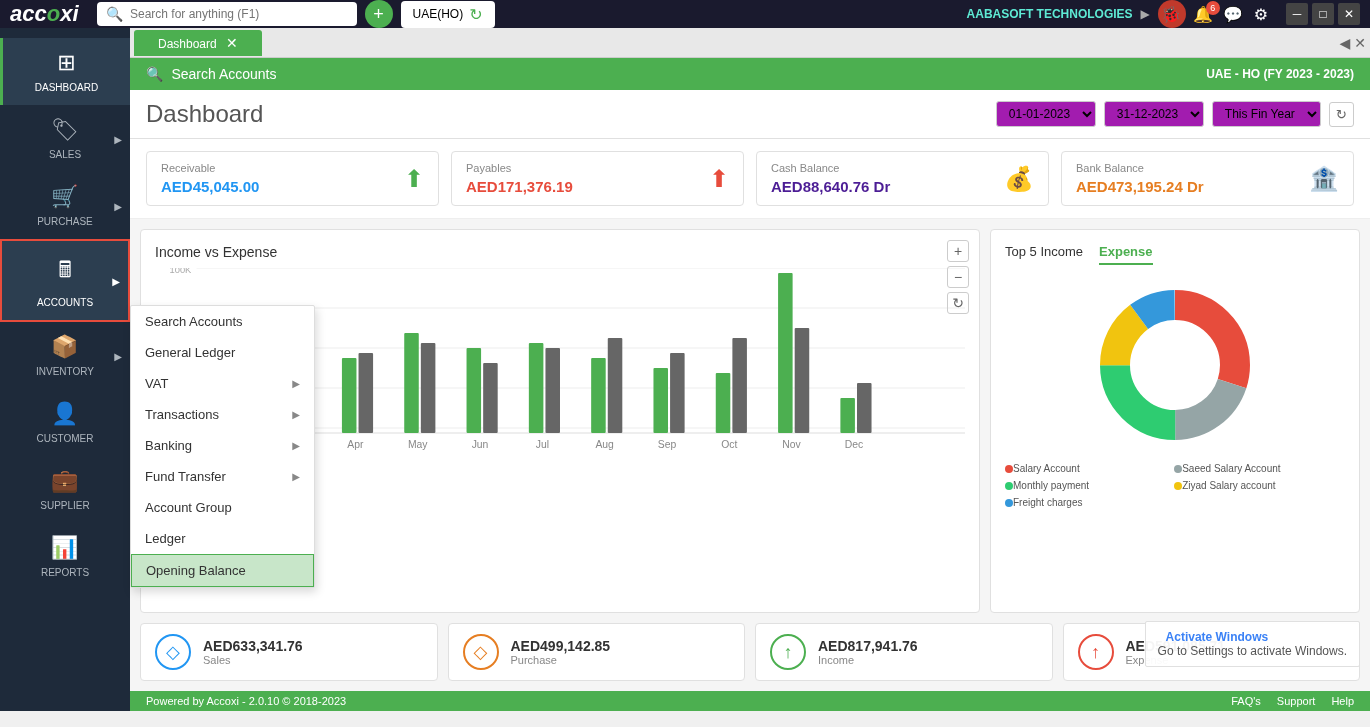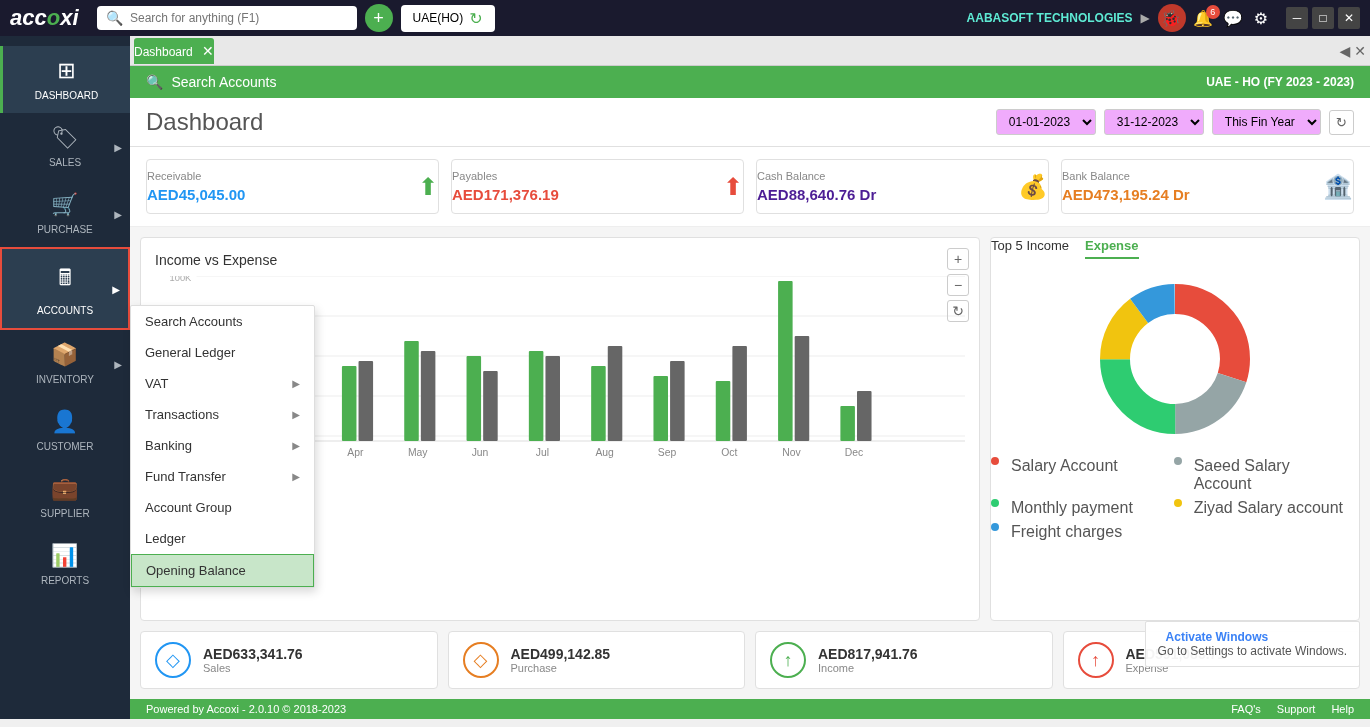--- a/index.html
+++ b/index.html
@@ -1,19 +1,19 @@
 <!DOCTYPE html>
 <html><head>
   <meta charset="utf-8">
   <style>
     * { margin: 0; padding: 0; box-sizing: border-box; }
     body { font-family: 'Segoe UI', Arial, sans-serif; font-size: 13px; background: #f0f0f0; width: 1370px; height: 727px; overflow: hidden; }
 
     
-    .topbar { display: flex; align-items: center; background: #1a1a2e; height: 36px; padding: 0 10px; gap: 8px; }
+    .topbar { display: flex; align-items: center; background: #1a1a2e; height: 28px; padding: 0 10px; gap: 8px; }
     .logo { color: white; font-size: 22px; font-weight: bold; font-style: italic; margin-right: 10px; }
     .logo span { color: #4caf50; }
     .search-bar { display: flex; align-items: center; background: white; border-radius: 4px; padding: 4px 10px; flex: 0 0 260px; gap: 6px; }
     .search-bar input { border: none; outline: none; font-size: 12px; width: 200px; }
     .search-icon-top { color: #888; font-size: 14px; }
     .add-btn { background: #4caf50; color: white; border: none; border-radius: 50%; width: 28px; height: 28px; font-size: 18px; cursor: pointer; display: flex; align-items: center; justify-content: center; }
     .company-selector { display: flex; align-items: center; background: white; border-radius: 4px; padding: 4px 12px; gap: 6px; font-size: 12px; }
     .refresh-icon { color: #4caf50; font-size: 16px; cursor: pointer; }
     .spacer { flex: 1; }
     .company-name { color: #5eead4; font-size: 12px; font-weight: bold; cursor: pointer; }
@@ -35,40 +35,40 @@
     .sidebar-item.highlighted { border: 2px solid #e74c3c; background: #2c3e50; color: white; }
     .sidebar-icon { font-size: 22px; }
     .sidebar-arrow { position: absolute; right: 8px; top: 50%; transform: translateY(-50%); font-size: 10px; }
     .sidebar-label { font-size: 10px; text-align: center; }
 
     
     .content-area { flex: 1; display: flex; flex-direction: column; overflow: hidden; background: #f5f5f5; }
 
     
     .tab-bar { background: #e8e8e8; display: flex; align-items: center; border-bottom: 1px solid #ccc; padding: 0 4px; height: 30px; }
-    .tab { background: #4caf50; color: white; padding: 5px 0; font-size: 12px; border-radius: 3px 3px 0 0; cursor: pointer; }
+    .tab { background: #4caf50; color: white; padding: 5px 24px; font-size: 12px; border-radius: 3px 3px 0 0; cursor: pointer; }
     .tab-close { margin-left: 6px; cursor: pointer; font-size: 14px; color: white; }
     .tab-controls { margin-left: auto; display: flex; gap: 4px; }
     .tab-ctrl-btn { background: none; border: none; font-size: 14px; cursor: pointer; color: #666; }
 
     
     .search-accounts-bar { background: #4caf50; display: flex; align-items: center; padding: 8px 16px; color: white; font-size: 14px; gap: 8px; justify-content: space-between; }
     .search-accounts-left { display: flex; align-items: center; gap: 8px; }
     .company-info { color: white; font-size: 12px; font-weight: bold; }
 
     
     .dash-header { display: flex; align-items: center; padding: 10px 16px; background: white; border-bottom: 1px solid #e0e0e0; }
     .dash-title { font-size: 24px; color: #555; font-weight: 300; flex: 1; }
     .date-filters { display: flex; align-items: center; gap: 8px; }
-    .date-select { border: 1px solid #ccc; border-radius: 3px; padding: 4px 8px; font-size: 12px; background: #f0abfc; cursor: pointer; }
+    .date-select { border: 1px solid #ccc; border-radius: 3px; padding: 4px 8px; font-size: 12px; background: #a21caf; cursor: pointer; }
     .refresh-btn { background: none; border: 1px solid #ccc; border-radius: 3px; padding: 4px 6px; cursor: pointer; color: #666; }
 
     
     .cards-row { display: flex; padding: 12px 16px; gap: 12px; background: white; border-bottom: 1px solid #eee; }
-    .card { flex: 1; border: 1px solid #e0e0e0; border-radius: 4px; padding: 10px 0; display: flex; align-items: center; justify-content: space-between; background: white; }
+    .card { flex: 1; border: 1px solid #e0e0e0; border-radius: 4px; padding: 10px 14px; display: flex; align-items: center; justify-content: space-between; background: white; }
     .card-info { display: flex; flex-direction: column; gap: 4px; }
     .card-label { font-size: 11px; color: #888; }
     .card-value { font-size: 15px; font-weight: bold; }
     .card-value.blue { color: #2196f3; }
     .card-value.red { color: #e74c3c; }
     .card-value.dark { color: #4c1d95; }
     .card-value.orange { color: #e67e22; }
     .card-icon { font-size: 28px; }
 
     
@@ -77,28 +77,28 @@
     
     .chart-section { flex: 1; background: white; margin: 10px; border: 1px solid #e0e0e0; border-radius: 4px; padding: 14px; position: relative; overflow: hidden; }
     .chart-title { font-size: 14px; font-weight: normal; color: #333; margin-bottom: 22px; }
     .chart-controls { position: absolute; top: 10px; right: 10px; display: flex; flex-direction: column; gap: 4px; }
     .chart-ctrl-btn { background: none; border: 1px solid #ccc; border-radius: 3px; width: 22px; height: 22px; display: flex; align-items: center; justify-content: center; cursor: pointer; font-size: 14px; color: #666; }
     .chart-legend { display: flex; gap: 16px; margin-top: 8px; }
     .legend-item { display: flex; align-items: center; gap: 4px; font-size: 11px; color: #666; }
     .legend-dot { width: 10px; height: 10px; border-radius: 50%; }
 
     
-    .donut-section { width: 370px; background: white; margin: 10px 10px 10px 0; border: 1px solid #e0e0e0; border-radius: 4px; flex-shrink: 0; }
+    .donut-section { width: 370px; background: white; margin: 10px 10px 10px 0; border: 1px solid #e0e0e0; border-radius: 4px; padding: 14px; flex-shrink: 0; }
     .donut-header { display: flex; gap: 16px; margin-bottom: 10px; }
     .donut-tab { font-size: 13px; cursor: pointer; color: #888; padding-bottom: 4px; }
     .donut-tab.active { color: #4caf50; border-bottom: 2px solid #4caf50; font-weight: bold; }
     .donut-tab.inactive { color: #333; }
     .donut-container { display: flex; justify-content: center; align-items: center; height: 180px; }
     .donut-legend { display: flex; flex-wrap: wrap; gap: 6px; margin-top: 8px; }
-    .donut-legend-item { display: flex; align-items: flex-start; gap: 12px; font-size: 16px; color: #555; flex: 0 0 48%; }
+    .donut-legend-item { display: flex; align-items: center; gap: 0; font-size: 10px; color: #555; flex: 0 0 48%; }
     .donut-legend-dot { width: 8px; height: 8px; border-radius: 50%; flex-shrink: 0; }
 
     
     .bottom-cards { display: flex; gap: 0; padding: 0 10px 10px 10px; gap: 10px; }
     .bottom-card { flex: 1; border: 1px solid #e0e0e0; border-radius: 4px; padding: 10px 14px; background: white; display: flex; align-items: center; gap: 12px; }
     .bottom-card-icon { width: 36px; height: 36px; border-radius: 50%; border: 2px solid; display: flex; align-items: center; justify-content: center; font-size: 18px; flex-shrink: 0; }
     .bottom-card-icon.blue { border-color: #2196f3; color: #2196f3; }
     .bottom-card-icon.orange { border-color: #e67e22; color: #e67e22; }
     .bottom-card-icon.green { border-color: #4caf50; color: #4caf50; }
     .bottom-card-icon.red { border-color: #e74c3c; color: #e74c3c; }

